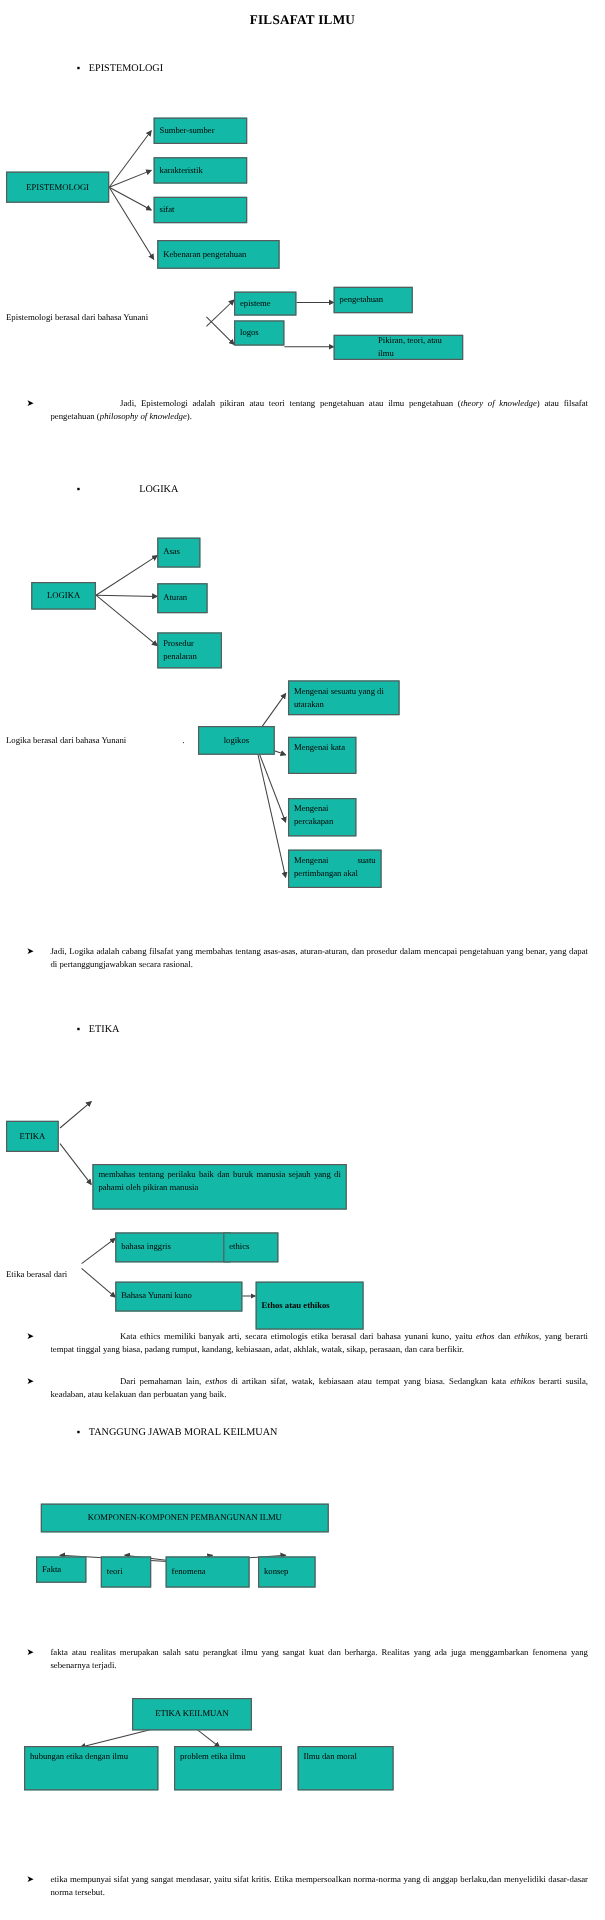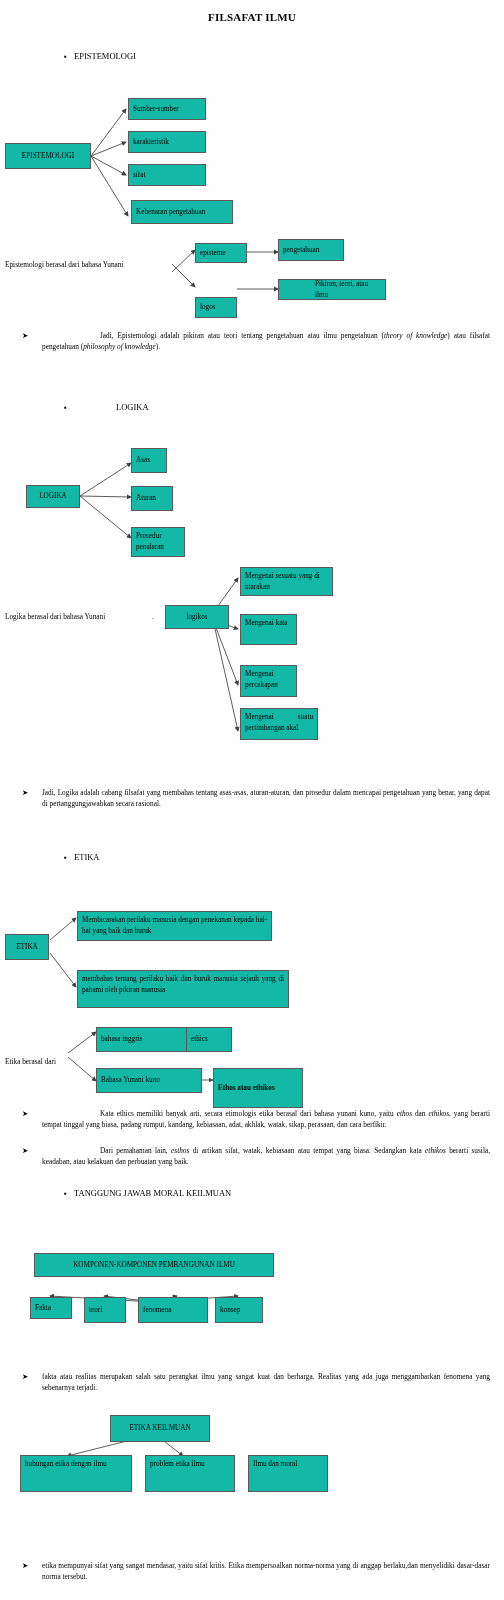--- a/index.html
+++ b/index.html
@@ -91,21 +91,21 @@
   <div class="nbox ctr" style="left:5px;top:143px;width:86px;height:26px;">EPISTEMOLOGI</div>
 
   <div class="nbox mid" style="left:128px;top:98px;width:78px;height:22px;">Sumber-sumber</div>
   <div class="nbox mid" style="left:128px;top:131px;width:78px;height:22px;">karakteristik</div>
   <div class="nbox mid" style="left:128px;top:164px;width:78px;height:22px;">sifat</div>
   <div class="nbox mid" style="left:131px;top:200px;width:102px;height:24px;">Kebenaran pengetahuan</div>
 
   <div style="position:absolute;left:5px;top:260px;font-size:7.3px;">Epistemologi berasal dari bahasa Yunani</div>
 
   <div class="nbox mid" style="left:195px;top:243px;width:52px;height:20px;">episteme</div>
-  <div class="nbox mid" style="left:195px;top:297px;width:42px;height:21px;">logos</div>
+  <div class="nbox mid" style="left:195px;top:267px;width:42px;height:21px;">logos</div>
   <div class="nbox mid" style="left:278px;top:239px;width:66px;height:22px;">pengetahuan</div>
   <div class="nbox mid" style="left:278px;top:279px;width:108px;height:21px;padding-left:36px;">Pikiran, teori, atau ilmu</div>
 
   <div class="para" style="left:22px;top:330px;width:468px;">
     <span class="arrowmark">➤</span>
     <span class="ptext"><span class="ind"></span><span>Jadi, Epistemologi adalah pikiran atau teori tentang pengetahuan atau ilmu pengetahuan (</span><i>theory of knowledge</i><span>) atau filsafat pengetahuan (</span><i>philosophy of knowledge</i><span>).</span></span>
   </div>
 
   <div class="bullet-item" style="left:64px;top:402px;">
     <span class="bdot"></span><span style="display:inline-block;width:42px;"></span><span>LOGIKA</span>
@@ -131,21 +131,20 @@
     <span class="arrowmark">➤</span>
     <span class="ptext">Jadi, Logika adalah cabang filsafat yang membahas tentang asas-asas, aturan-aturan, dan prosedur dalam mencapai pengetahuan yang benar, yang dapat di pertanggungjawabkan secara rasional.</span>
   </div>
 
   <div class="bullet-item" style="left:64px;top:852px;">
     <span class="bdot"></span><span>ETIKA</span>
   </div>
 
   <div class="nbox ctr" style="left:5px;top:934px;width:44px;height:26px;">ETIKA</div>
 
-  <div class="nbox t just" style="left:77px;top:911px;width:195px;height:30px;">Membicarakan    perilaku    manusia    dengan penekanan kepada hal-hal yang baik dan buruk</div>
   <div class="nbox t just" style="left:77px;top:970px;width:212px;height:38px;">membahas tentang perilaku baik dan buruk manusia sejauh yang di pahami oleh pikiran manusia</div>
 
   <div style="position:absolute;left:5px;top:1057px;font-size:7.3px;">Etika berasal dari</div>
 
   <div class="nbox mid" style="left:96px;top:1027px;width:96px;height:25px;">bahasa inggris</div>
   <div class="nbox mid" style="left:96px;top:1068px;width:106px;height:25px;">Bahasa Yunani kuno</div>
   <div class="nbox mid" style="left:186px;top:1027px;width:46px;height:25px;">ethics</div>
   <div class="nbox mid" style="left:213px;top:1068px;width:90px;height:40px;font-weight:bold;">Ethos atau ethikos</div>
 
   <div class="para" style="left:22px;top:1108px;width:468px;">

